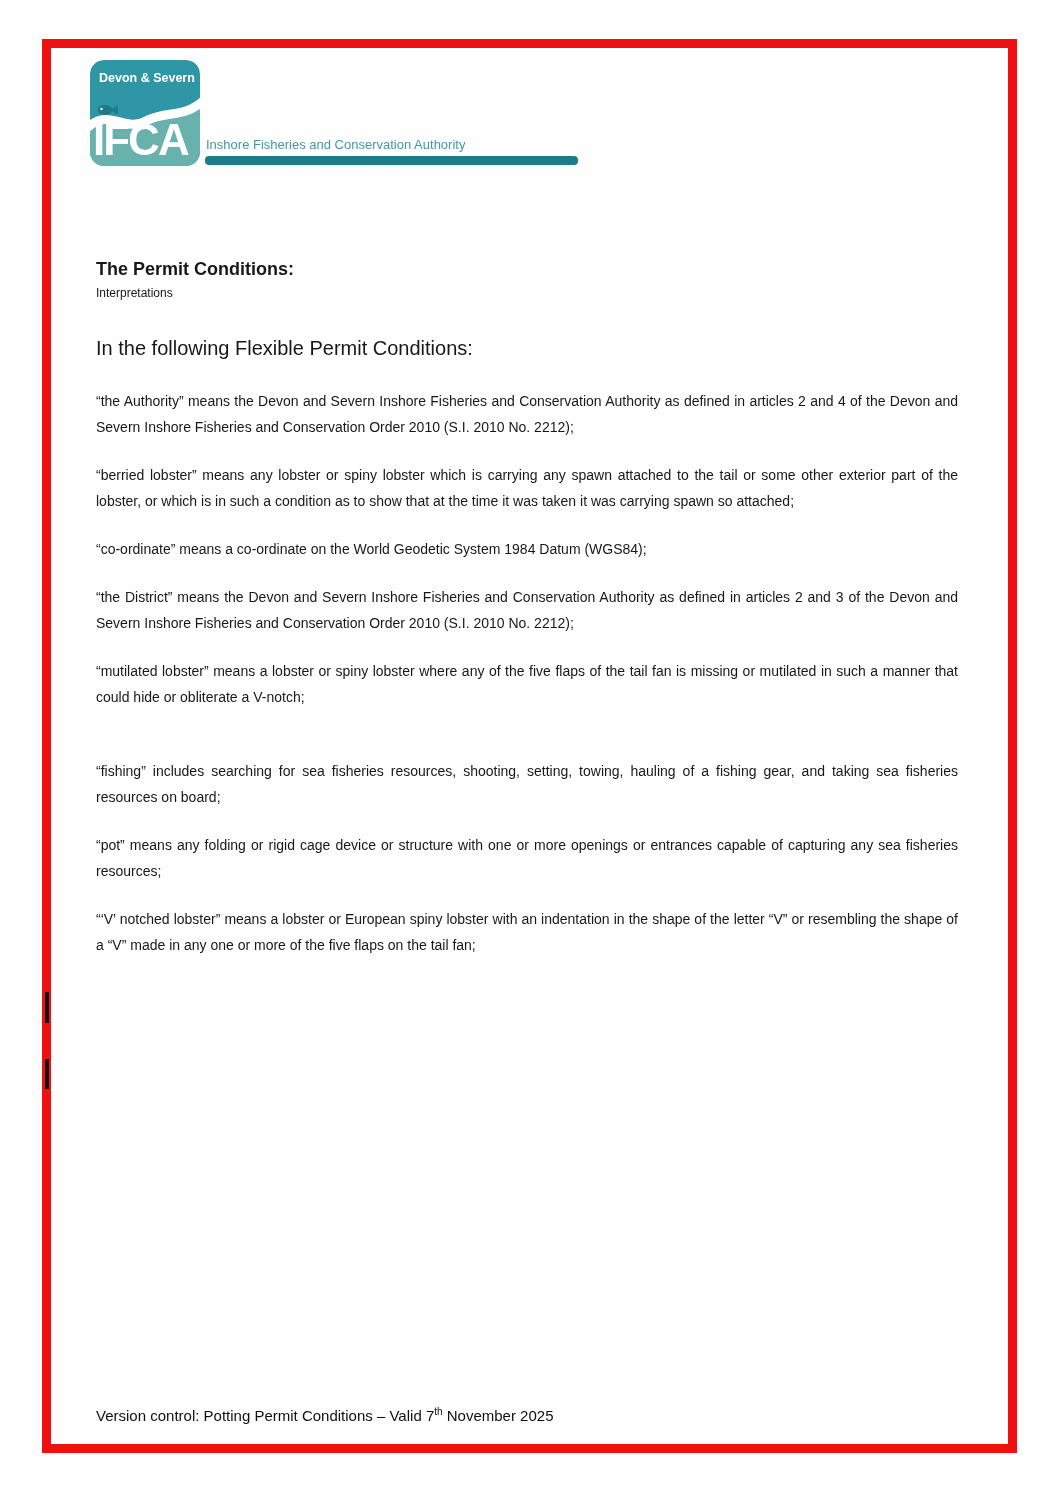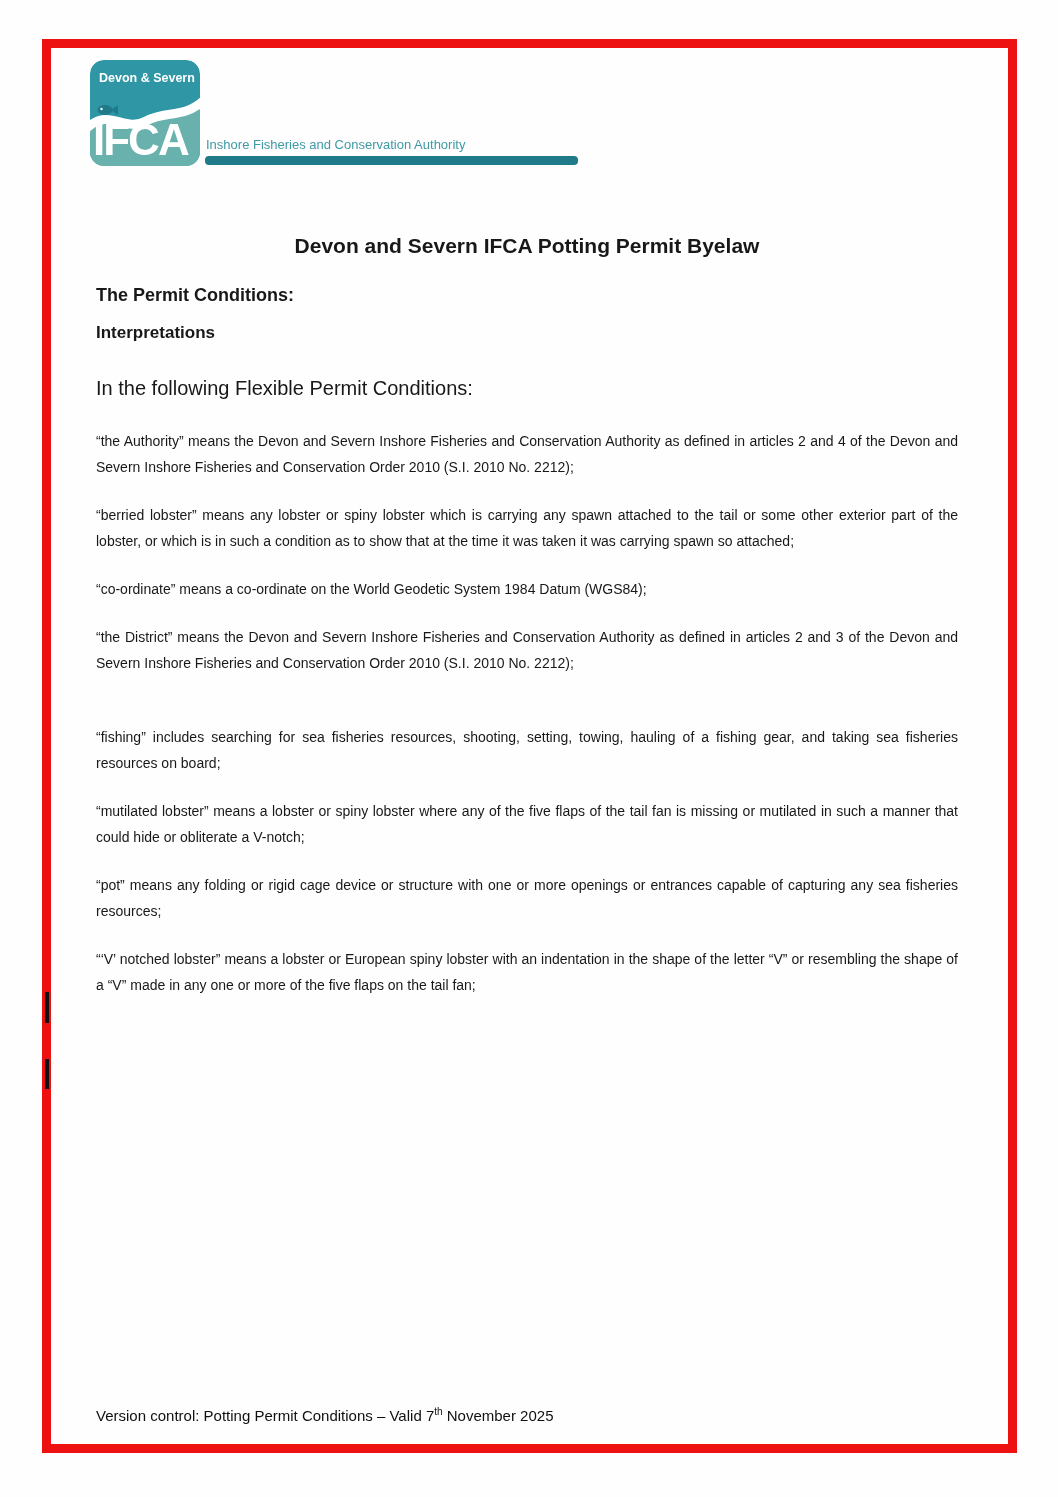--- a/index.html
+++ b/index.html
@@ -36,21 +36,21 @@
   }
   .tagline-bar{
     position:absolute;left:115px;top:96px;width:373px;height:9px;
     background:var(--teal_bar,#1f7a8a);border-radius:4px;
   }
 
   
   .content{position:absolute;left:96px;top:233px;width:862px;}
   .title{font-size:21px;font-weight:bold;text-align:center;margin:0;line-height:26px;}
   .section-heading{font-size:18px;font-weight:bold;margin:24px 0 0;line-height:25px;}
-  .subsection-heading{font-size:17px;font-weight:bold;margin:14px 0 0;line-height:22px;}
+  .subsection-heading{font-size:12px;font-weight:normal;margin:0 0 0;line-height:22px;}
   .intro{font-size:20px;line-height:26px;margin:31px 0 0;}
   .para{font-size:14px;line-height:26px;margin:22px 0 0;text-align:justify;}
   .para.first{margin-top:27px;}
   .para.gap-large{margin-top:48px;}
 
   .footer{position:absolute;left:96px;top:1407px;font-size:15px;color:#101010;}
   .footer sup{font-size:10px;line-height:0;}
 </style>
 </head>
 <body>
@@ -77,31 +77,30 @@
         </g>
         <text class="badge-title" x="9" y="22">Devon &amp; Severn</text>
         <text class="badge-acronym" x="3" y="95">IFCA</text>
       </g>
     </svg>
     <div class="tagline">Inshore Fisheries and Conservation Authority</div>
     <div class="tagline-bar"></div>
   </div>
 
   <div class="content">
-    <h1 class="title">Devon and Severn IFCA Potting Permit Byelaw</h1>
     <h2 class="section-heading">The Permit Conditions:</h2>
     <h3 class="subsection-heading">Interpretations</h3>
     <p class="intro">In the following Flexible Permit Conditions:</p>
 
     <p class="para first">“the Authority” means the Devon and Severn Inshore Fisheries and Conservation Authority as defined in articles 2 and 4 of the Devon and Severn Inshore Fisheries and Conservation Order 2010 (S.I. 2010 No. 2212);</p>
     <p class="para">“berried lobster” means any lobster or spiny lobster which is carrying any spawn attached to the tail or some other exterior part of the lobster, or which is in such a condition as to show that at the time it was taken it was carrying spawn so attached;</p>
     <p class="para">“co-ordinate” means a co-ordinate on the World Geodetic System 1984 Datum (WGS84);</p>
     <p class="para">“the District” means the Devon and Severn Inshore Fisheries and Conservation Authority as defined in articles 2 and 3 of the Devon and Severn Inshore Fisheries and Conservation Order 2010 (S.I. 2010 No. 2212);</p>
+    <p class="para">“mutilated lobster” means a lobster or spiny lobster where any of the five flaps of the tail fan is missing or mutilated in such a manner that could hide or obliterate a V-notch;</p>
     <p class="para gap-large">“fishing” includes searching for sea fisheries resources, shooting, setting, towing, hauling of a fishing gear, and taking sea fisheries resources on board;</p>
-    <p class="para">“mutilated lobster” means a lobster or spiny lobster where any of the five flaps of the tail fan is missing or mutilated in such a manner that could hide or obliterate a V-notch;</p>
     <p class="para">“pot” means any folding or rigid cage device or structure with one or more openings or entrances capable of capturing any sea fisheries resources;</p>
     <p class="para">“‘V’ notched lobster” means a lobster or European spiny lobster with an indentation in the shape of the letter “V” or resembling the shape of a “V” made in any one or more of the five flaps on the tail fan;</p>
   </div>
 
   <div class="footer">
     <span>Version control: Potting Permit Conditions – Valid 7</span><sup>th</sup><span> November 2025</span>
   </div>
 
 </div>
 

